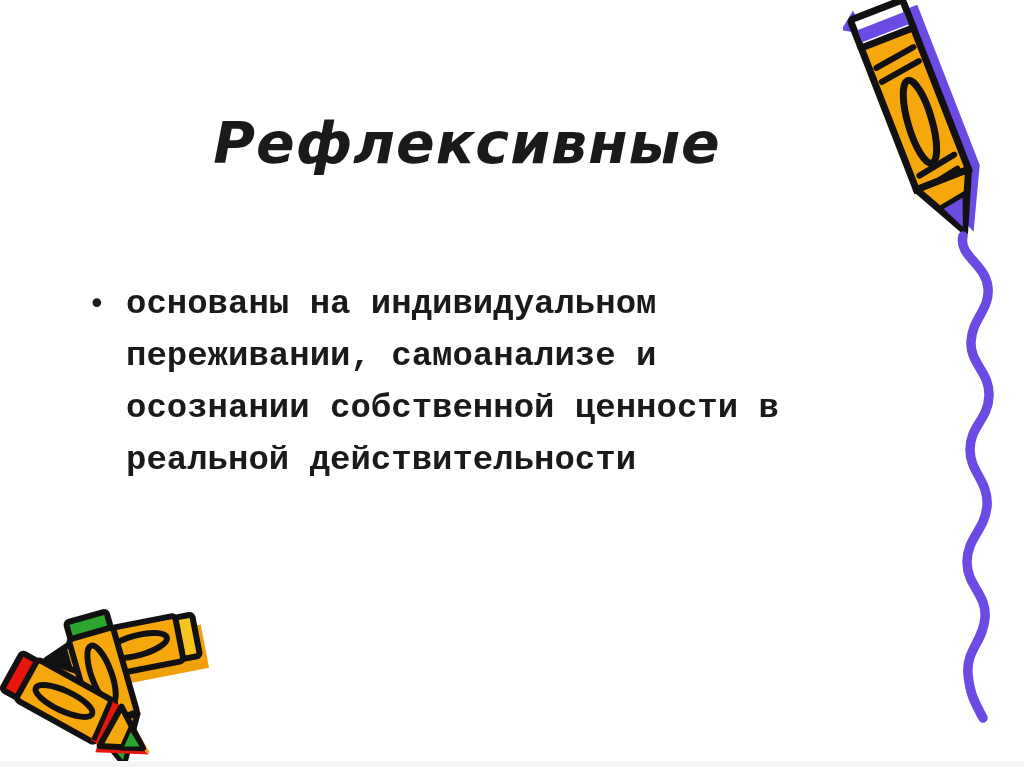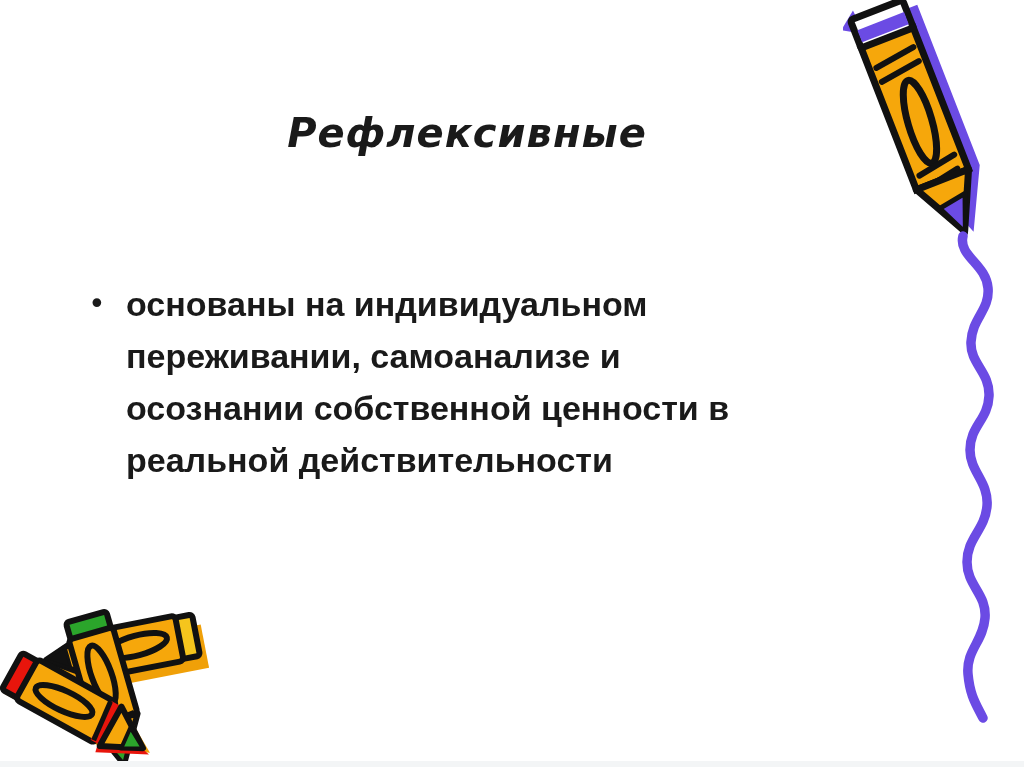--- a/index.html
+++ b/index.html
@@ -15,21 +15,21 @@
 
   .title {
     position: absolute;
     top: 110px;
     left: 0;
     width: 934px;
     text-align: center;
     font-family: "DejaVu Sans", sans-serif;
     font-style: italic;
     font-weight: 700;
-    font-size: 40px;
+    font-size: 57px;
     letter-spacing: 1px;
     color: #1a1a1a;
     white-space: nowrap;
   }
 
   .bullet-item {
     position: absolute;
     top: 278px;
     left: 88px;
     width: 830px;
@@ -38,21 +38,21 @@
   }
   .bullet-marker {
     flex: 0 0 38px;
     font-size: 30px;
     line-height: 52px;
     color: #1a1a1a;
     text-align: left;
   }
   .bullet-text {
     flex: 1;
-    font-family: Liberation Sans, sans-serif;
+    font-family: Liberation Mono, monospace;
     font-weight: 700;
     font-size: 34px;
     line-height: 52px;
     color: #1a1a1a;
     white-space: pre-line;
     letter-spacing: 0px;
   }
 
   .art-topright   { position: absolute; left: 843px; top: -2px;  width: 182px; height: 252px; }
   .art-squiggle   { position: absolute; left: 860px; top: 200px; width: 166px; height: 560px; }

